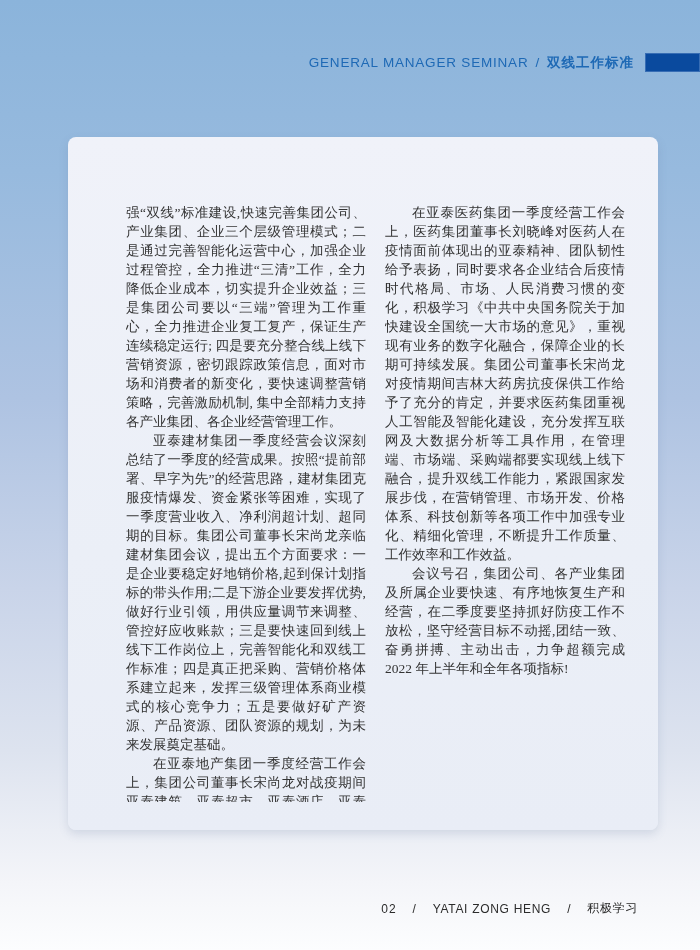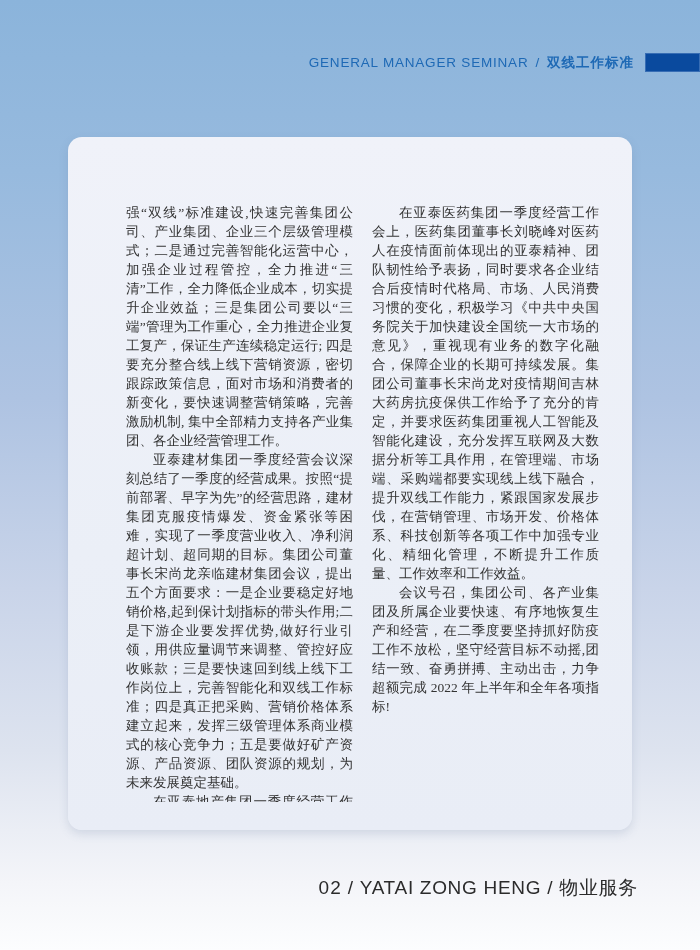--- a/index.html
+++ b/index.html
@@ -29,43 +29,44 @@
   .header-title .zh { font-weight: 700; letter-spacing: 1px; }
   .header-bar {
     width: 55px; height: 19px; margin-left: 11px;
     background: #0a4a9e;
     box-shadow: inset 0 0 0 1px rgba(140,175,220,0.35);
   }
   
   .card {
     position: absolute; left: 68px; top: 137px;
     width: 564px; height: 693px;
-    border-radius: 14px;
+    border-radius: 8px;
     background: linear-gradient(180deg, #f0f2f9 0%, #ebeff7 60%, #e9edf6 100%);
     box-shadow: 0 4px 10px rgba(90, 110, 150, 0.18);
+    padding-left: 26px;
   }
   .content {
     position: absolute; left: 58px; right: 33px; top: 66px; bottom: 28px;
     display: flex; gap: 19px;
   }
   .col {
     flex: 1 1 0;
     font-family: "Liberation Serif", "DejaVu Serif", serif;
     font-size: 13.5px; line-height: 19px;
     color: #333333;
     text-align: justify;
     overflow: hidden;
   }
   .col p { margin: 0; }
   .col p.indent { text-indent: 2em; }
   
   .footer {
-    position: absolute; top: 875px; right: 62px;
-    display: flex; align-items: center; gap: 6px;
-    font-size: 19px; letter-spacing: 0.7px; color: #2b2b2b;
+    position: absolute; top: 900px; right: 62px;
+    display: flex; align-items: center; gap: 16px;
+    font-size: 12px; letter-spacing: 0.7px; color: #2b2b2b;
     white-space: nowrap;
   }
   .footer .num { letter-spacing: 1px; }
 </style>
 </head>
 <body>
 
 <div class="page">
 
   <div class="header">
@@ -89,16 +90,16 @@
         <p class="indent">会议号召，集团公司、各产业集团及所属企业要快速、有序地恢复生产和经营，在二季度要坚持抓好防疫工作不放松，坚守经营目标不动摇,团结一致、奋勇拼搏、主动出击，力争超额完成 2022 年上半年和全年各项指标!</p>
       </div>
     </div>
   </div>
 
   <div class="footer">
     <span class="num">02</span>
     <span>/</span>
     <span>YATAI ZONG HENG</span>
     <span>/</span>
-    <span>物业服务</span>
+    <span>积极学习</span>
   </div>
 
 </div>
 
 </body></html>

